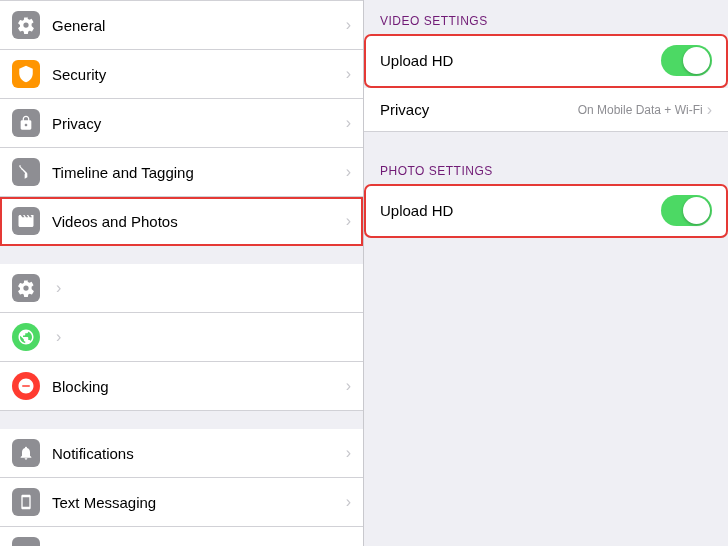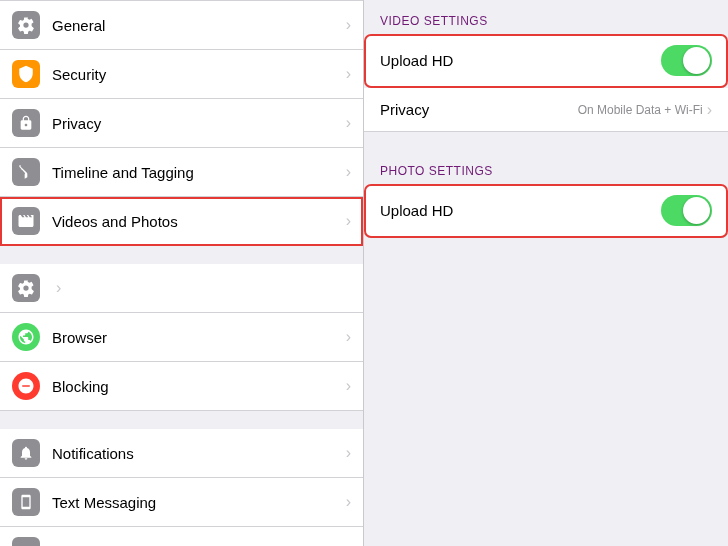--- a/index.html
+++ b/index.html
@@ -228,21 +228,20 @@
       <span class="chevron">›</span>
     </div>
     <div class="menu-item">
       <div class="icon-wrap">
         <div style="width:28px;height:28px;border-radius:50%;background:#4cd964;display:flex;align-items:center;justify-content:center;">
           <svg width="18" height="18" viewBox="0 0 24 24" fill="white">
             <path d="M12 2C6.48 2 2 6.48 2 12s4.48 10 10 10 10-4.48 10-10S17.52 2 12 2zm-1 17.93c-3.95-.49-7-3.85-7-7.93 0-.62.08-1.21.21-1.79L9 15v1c0 1.1.9 2 2 2v1.93zm6.9-2.54c-.26-.81-1-1.39-1.9-1.39h-1v-3c0-.55-.45-1-1-1H8v-2h2c.55 0 1-.45 1-1V7h2c1.1 0 2-.9 2-2v-.41c2.93 1.19 5 4.06 5 7.41 0 2.08-.8 3.97-2.1 5.39z"></path>
           </svg>
         </div>
       </div>
-      <span class="label">Browser</span>
       <span class="chevron">›</span>
     </div>
     <div class="menu-item">
       <div class="icon-wrap">
         <div style="width:28px;height:28px;border-radius:50%;background:#ff3b30;display:flex;align-items:center;justify-content:center;">
           <svg width="18" height="18" viewBox="0 0 24 24" fill="white">
             <path d="M12 2C6.48 2 2 6.48 2 12s4.48 10 10 10 10-4.48 10-10S17.52 2 12 2zm5 11H7v-2h10v2z"></path>
           </svg>
         </div>
       </div>

